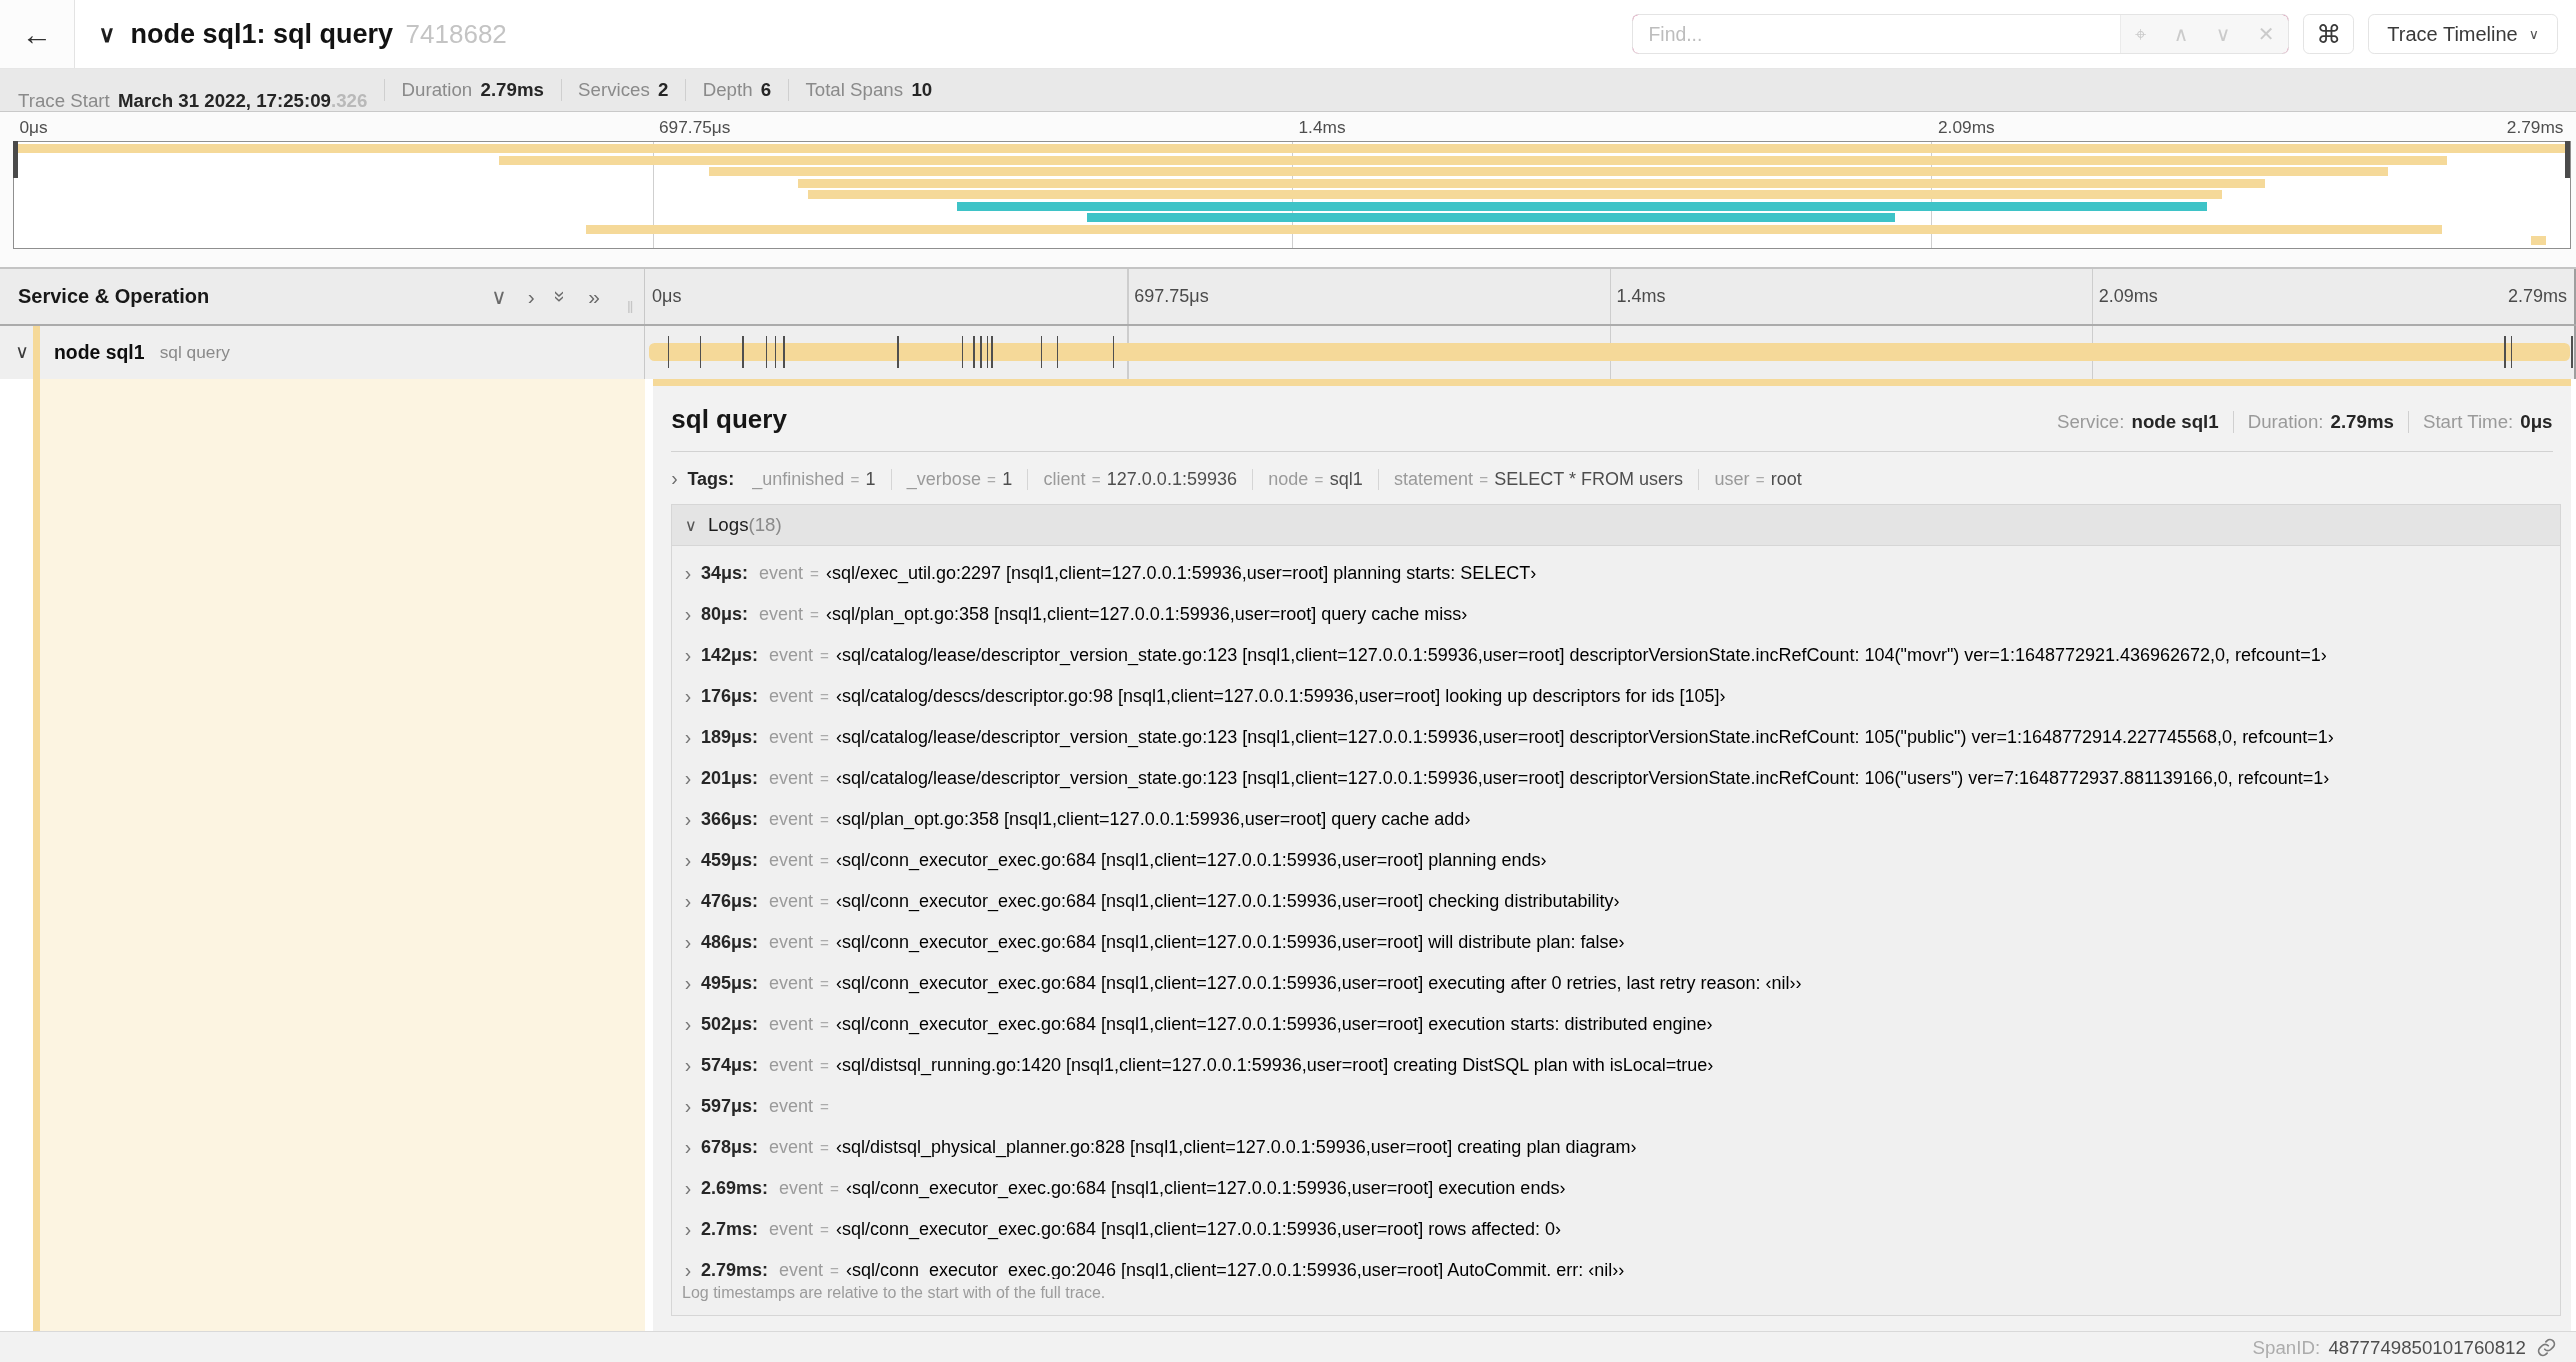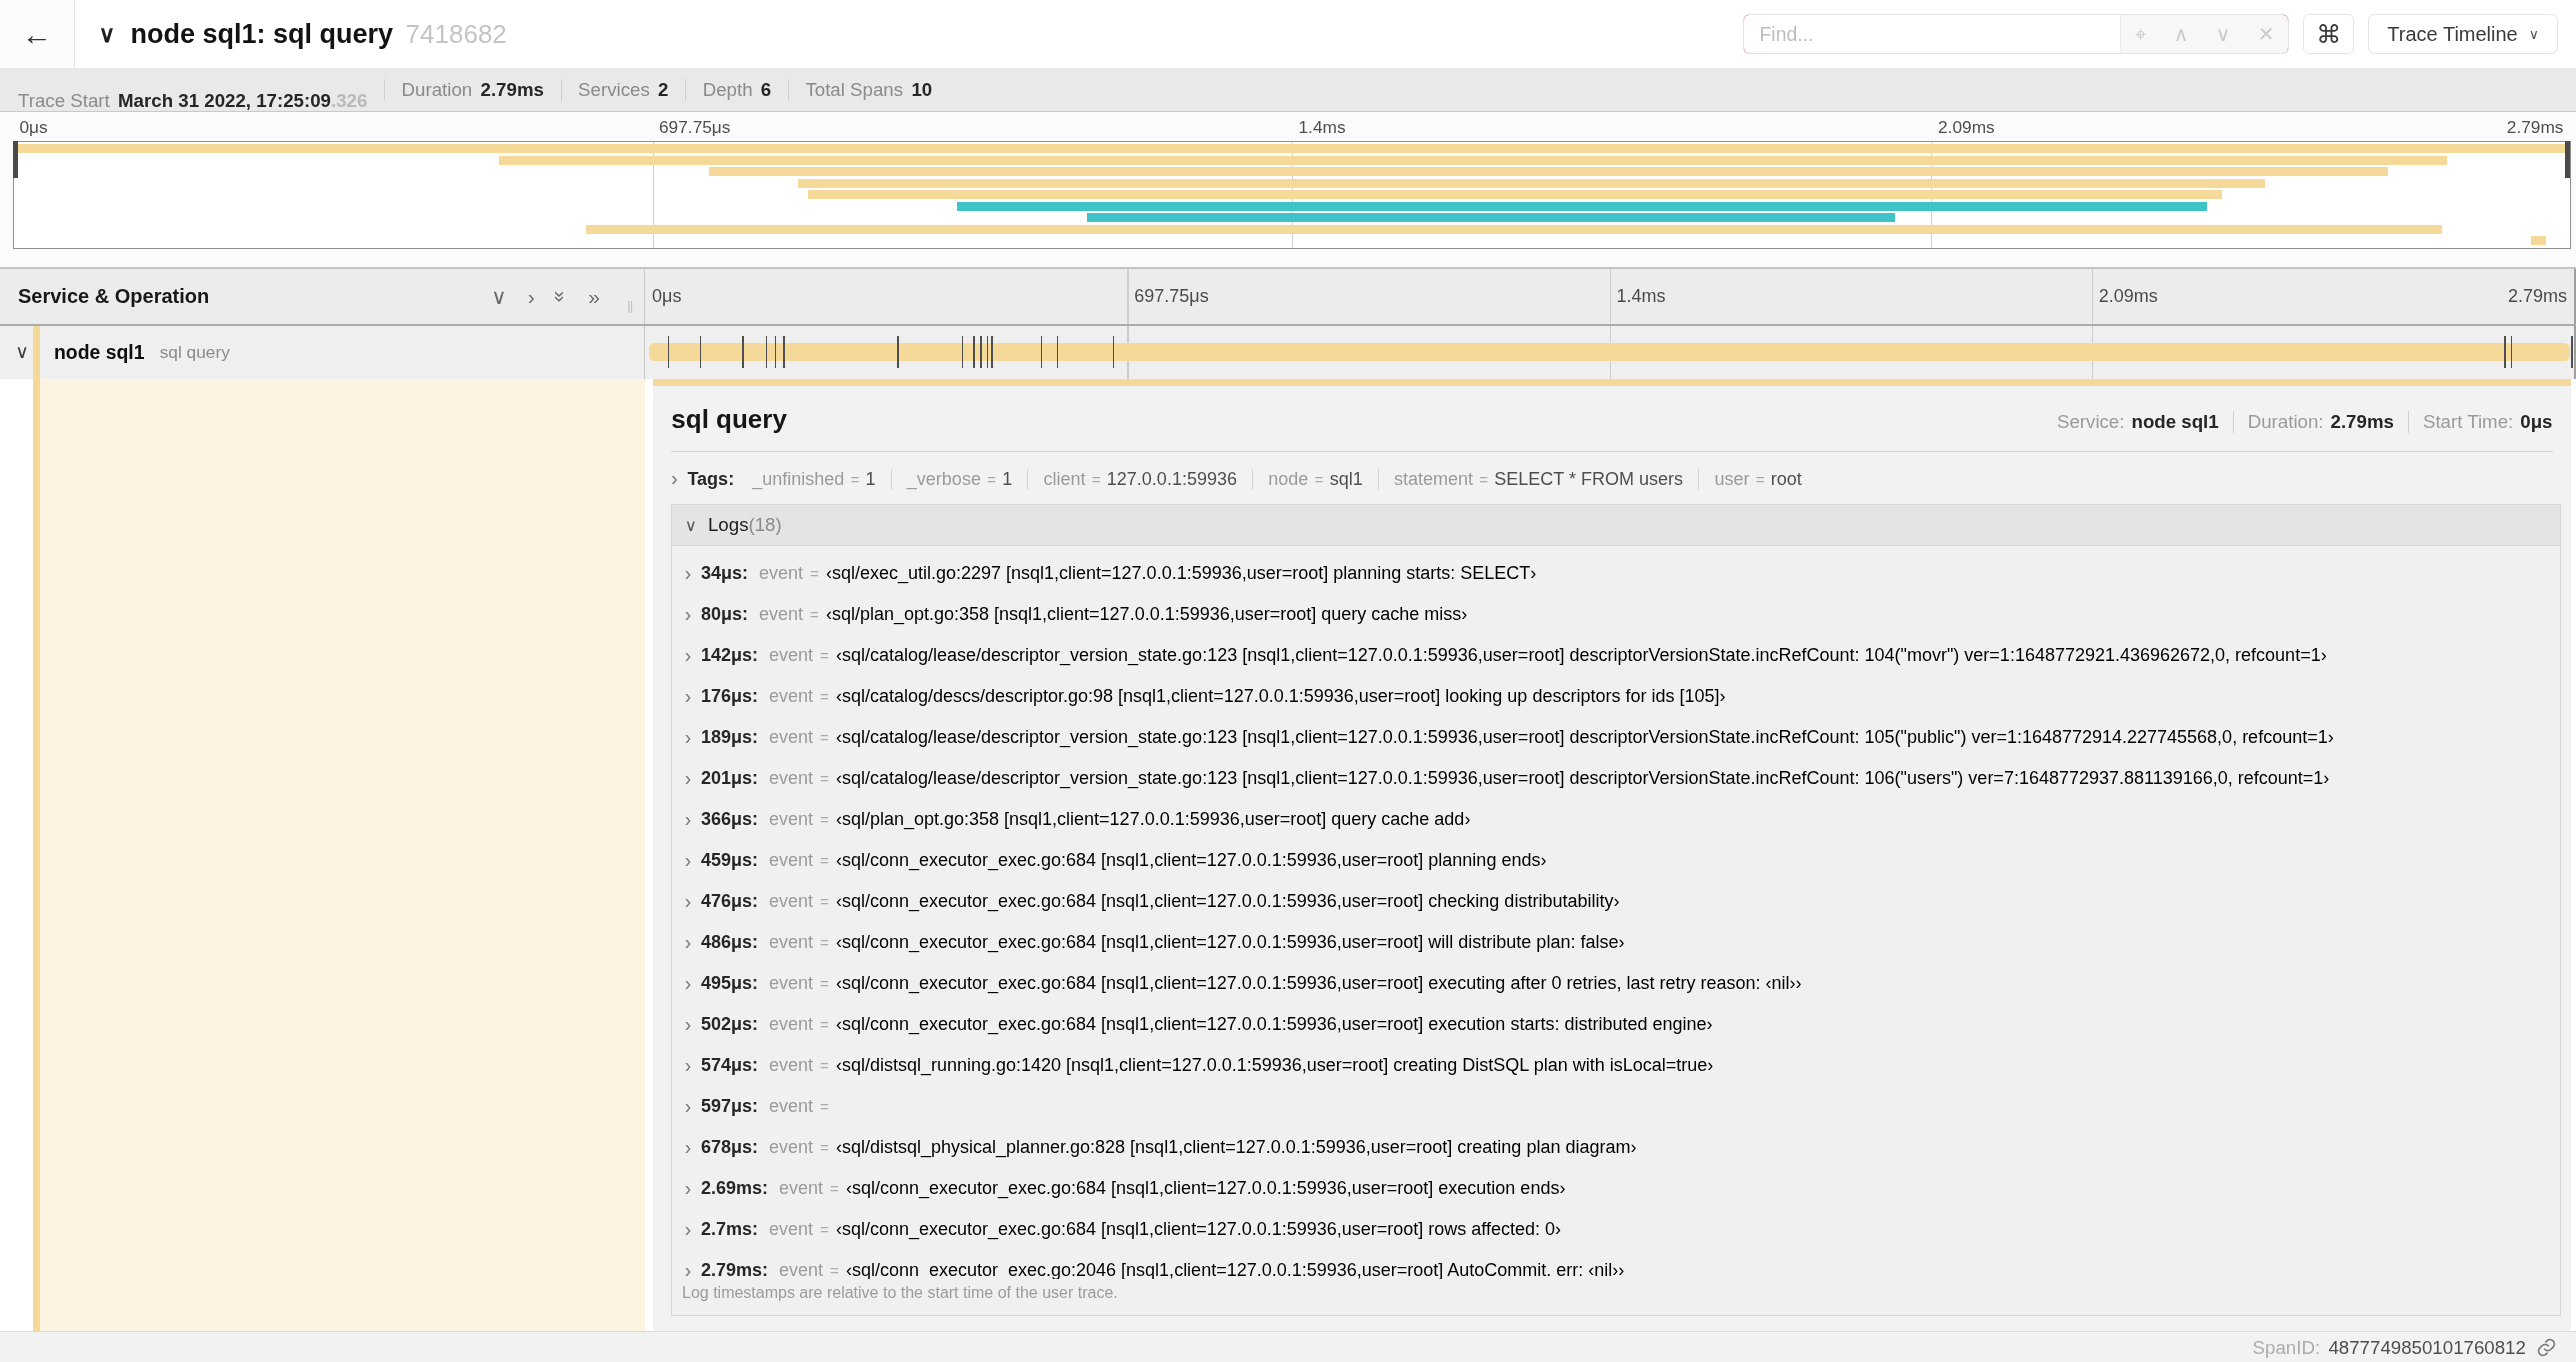--- a/index.html
+++ b/index.html
@@ -8,21 +8,21 @@
   .page { width:2576px; height:1363px; display:flex; flex-direction:column; background:#fff; position:relative; }
 
   
   .hdr { height:69px; flex:none; display:flex; align-items:center; background:#fff; border-bottom:0.7px solid #E6E6E6; }
   .back-box { width:75px; height:100%; flex:none; display:flex; align-items:center; justify-content:center; border-right:0.7px solid #E3E3E3; background:#FCFCFC; }
   .back-btn { border:none; background:none; font-size:30.5px; color:#333; cursor:pointer; line-height:1; }
   .hdr-collapse { margin-left:23.5px; font-size:23px; font-weight:bold; color:#1E1E1E; cursor:pointer; }
   .hdr-title { margin-left:15.2px; font-size:27px; font-weight:bold; color:#131313; white-space:nowrap; }
   .hdr-trace-id { margin-left:12.5px; font-size:26px; font-weight:normal; color:#C4C4C4; }
   .hdr-right { margin-left:auto; margin-right:18px; display:flex; align-items:center; gap:14px; }
-  .find-group { width:546px; height:40px; border:1.4px solid #E4E4E4; border-radius:6.2px; display:flex; overflow:hidden; background:#be185d; }
+  .find-group { width:657px; height:40px; border:1.4px solid #E4E4E4; border-radius:6.2px; display:flex; overflow:hidden; background:#be185d; }
   .find-input { flex:1; border:none; outline:none; font-size:19.4px; padding:0 15.2px; color:#444; font-family:"Liberation Sans",sans-serif; }
   .find-input::placeholder { color:#BDBDBD; }
   .find-icons { width:168px; flex:none; background:#F7F7F7; border-left:1.4px solid #EBEBEB; display:flex; align-items:center; justify-content:space-around; }
   .find-icons span { color:#CBCBCB; font-size:20px; cursor:pointer; }
   .btn { height:40px; border:1.4px solid #E4E4E4; border-radius:6.2px; background:#fff; color:#3A3A3A; cursor:pointer; font-family:"Liberation Sans",sans-serif; }
   .cmd-btn { width:51px; font-size:25px; line-height:1; }
   .view-btn { padding:0 18px; font-size:20px; display:flex; align-items:center; gap:11px; }
   .view-caret { font-size:14px; color:#555; }
 
   
@@ -410,21 +410,21 @@
               <span class="lr-val">‹sql/conn_executor_exec.go:684 [nsql1,client=127.0.0.1:59936,user=root] rows affected: 0›</span>
             </div>
             <div class="log-row">
               <span class="lr-chev">›</span>
               <span class="lr-time">2.79ms:</span>
               <span class="lr-field">event</span>
               <span class="lr-eq">=</span>
               <span class="lr-val">‹sql/conn_executor_exec.go:2046 [nsql1,client=127.0.0.1:59936,user=root] AutoCommit. err: ‹nil››</span>
             </div>
         </div>
-        <div class="logs-note">Log timestamps are relative to the start time of the user trace.</div>
+        <div class="logs-note">Log timestamps are relative to the start with of the full trace.</div>
       </div>
     </div>
   </div>
 
   <div class="bottom-bar">
     <span class="sid-label">SpanID:</span>
     <span class="sid-value">4877749850101760812</span>
     <span class="sid-link">
       <svg width="21" height="21" viewBox="0 0 24 24" fill="none" stroke="#7A7A7A" stroke-width="2" stroke-linecap="round" stroke-linejoin="round">
         <path d="M10 14a5 5 0 0 0 7.07 0l2.5-2.5a5 5 0 0 0-7.07-7.07l-1.2 1.2"></path>

